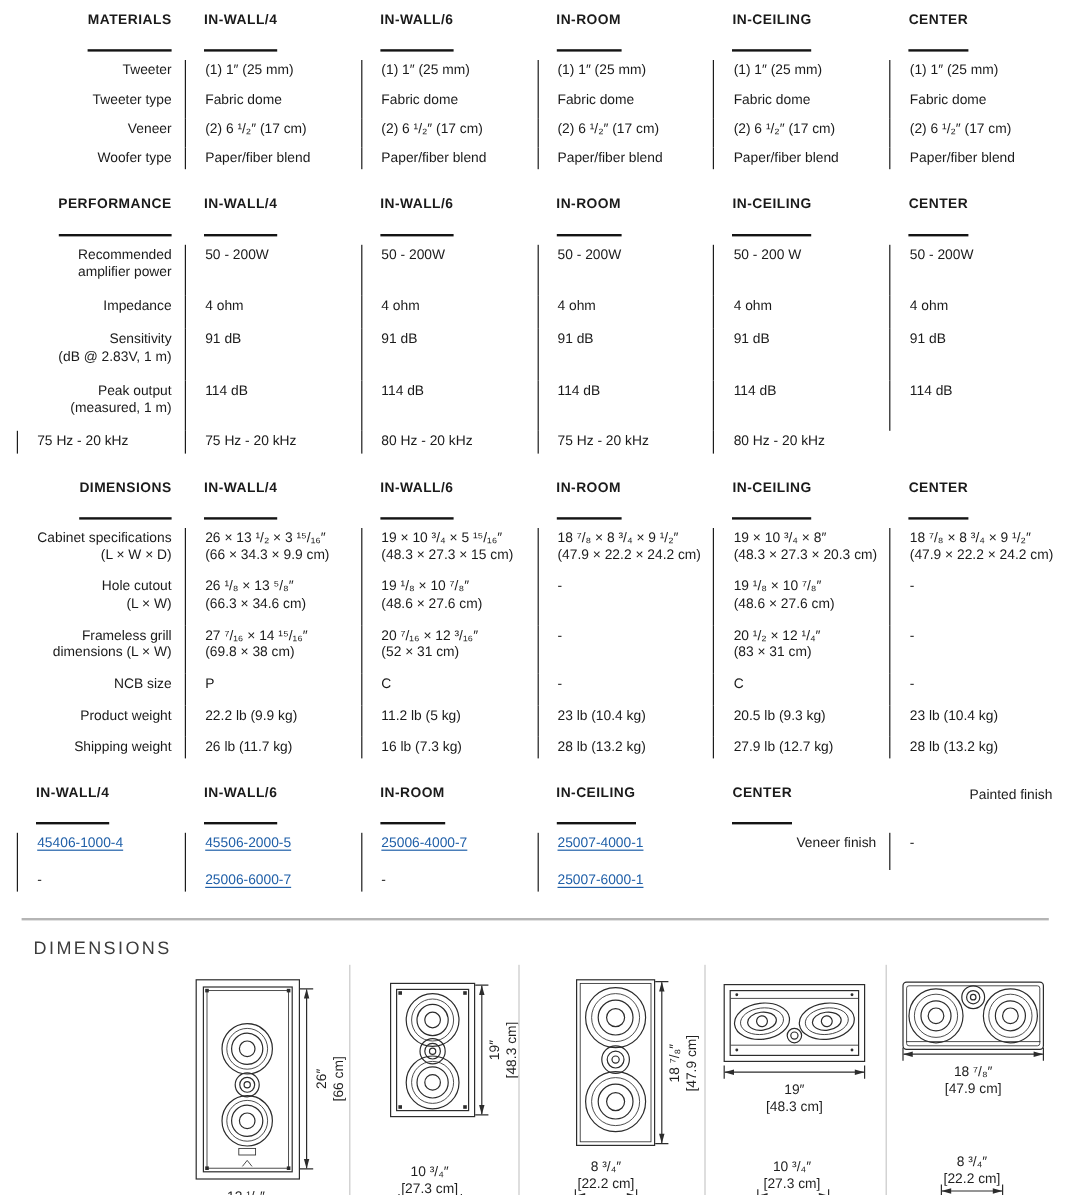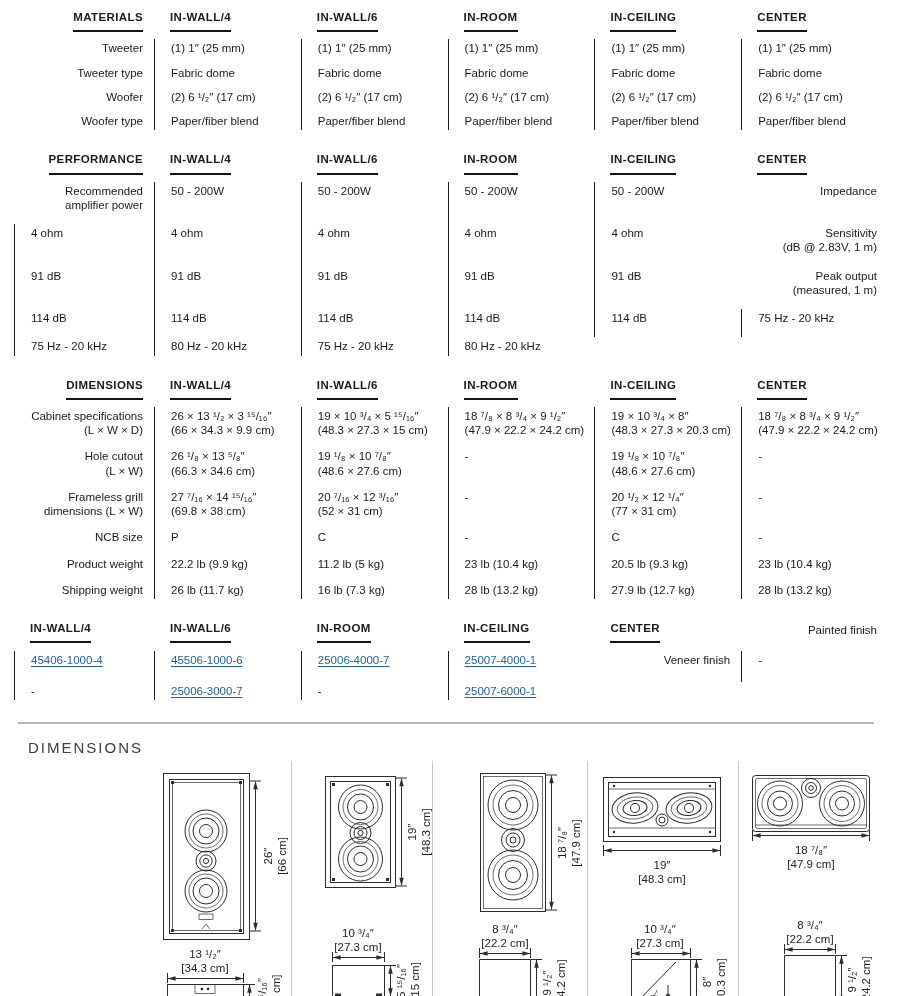--- a/index.html
+++ b/index.html
@@ -8,21 +8,21 @@
   .page{padding:10px 12px 0 14px;}
 
   
   .spec-grid{display:grid;grid-template-columns:140px repeat(5,1fr);margin-bottom:22px;}
   .cell{padding:2px 6px 8px 16px;white-space:pre-line;}
   .cell.lab{text-align:right;padding-left:0;padding-right:11px;}
   .cell.val{border-left:1px solid #1c1c1c;}
   .cell.head{border-left:none;padding-bottom:7px;padding-top:0;}
   .cell.last{padding-bottom:2px;}
   .col-title{display:inline-block;font-weight:bold;letter-spacing:.4px;
-             border-bottom:2px solid #141414;padding-bottom:6px;}
+             border-bottom:2px solid #141414;padding-bottom:17px;}
   .sec-performance .cell{padding-bottom:12px;}
   .sec-dimensions .cell{padding-bottom:10px;}
   .sec-product-numbers .cell{padding-bottom:14px;}
   .sec-performance .cell.head,.sec-dimensions .cell.head,.sec-product-numbers .cell.head{padding-bottom:7px;}
   .sec-performance .cell.last,.sec-dimensions .cell.last,.sec-product-numbers .cell.last{padding-bottom:2px;}
   .pn-link{color:#1f5fa8;text-decoration:underline;text-underline-offset:2px;}
 
   
   .dim-rule{height:2px;background:#b5b5b5;margin:14px 14px 0 4px;}
   .dim-title{font-size:15px;letter-spacing:2px;color:#3c3c3c;font-weight:400;margin:15px 0 0 14px;}
@@ -64,21 +64,21 @@
         <div class="cell val">(1) 1″ (25 mm)</div>
         <div class="cell val">(1) 1″ (25 mm)</div>
         <div class="cell val">(1) 1″ (25 mm)</div>
         <div class="cell val">(1) 1″ (25 mm)</div>
         <div class="cell lab">Tweeter type</div>
         <div class="cell val">Fabric dome</div>
         <div class="cell val">Fabric dome</div>
         <div class="cell val">Fabric dome</div>
         <div class="cell val">Fabric dome</div>
         <div class="cell val">Fabric dome</div>
-        <div class="cell lab">Woofer</div>
+        <div class="cell lab">Veneer</div>
         <div class="cell val">(2) 6 ¹/₂″ (17 cm)</div>
         <div class="cell val">(2) 6 ¹/₂″ (17 cm)</div>
         <div class="cell val">(2) 6 ¹/₂″ (17 cm)</div>
         <div class="cell val">(2) 6 ¹/₂″ (17 cm)</div>
         <div class="cell val">(2) 6 ¹/₂″ (17 cm)</div>
         <div class="cell lab last">Woofer type</div>
         <div class="cell val last">Paper/fiber blend</div>
         <div class="cell val last">Paper/fiber blend</div>
         <div class="cell val last">Paper/fiber blend</div>
         <div class="cell val last">Paper/fiber blend</div>
@@ -89,20 +89,21 @@
         <div class="cell val head"><span class="col-title">IN-WALL/4</span></div>
         <div class="cell val head"><span class="col-title">IN-WALL/6</span></div>
         <div class="cell val head"><span class="col-title">IN-ROOM</span></div>
         <div class="cell val head"><span class="col-title">IN-CEILING</span></div>
         <div class="cell val head"><span class="col-title">CENTER</span></div>
         <div class="cell lab">Recommended
 amplifier power</div>
         <div class="cell val">50 - 200W</div>
         <div class="cell val">50 - 200W</div>
         <div class="cell val">50 - 200W</div>
+        <div class="cell val">50 - 200 W</div>
         <div class="cell val">50 - 200W</div>
         <div class="cell lab">Impedance</div>
         <div class="cell val">4 ohm</div>
         <div class="cell val">4 ohm</div>
         <div class="cell val">4 ohm</div>
         <div class="cell val">4 ohm</div>
         <div class="cell val">4 ohm</div>
         <div class="cell lab">Sensitivity
 (dB @ 2.83V, 1 m)</div>
         <div class="cell val">91 dB</div>
@@ -153,21 +154,21 @@
 (48.6 × 27.6 cm)</div>
         <div class="cell val">-</div>
         <div class="cell lab">Frameless grill
 dimensions (L × W)</div>
         <div class="cell val">27 ⁷/₁₆ × 14 ¹⁵/₁₆″
 (69.8 × 38 cm)</div>
         <div class="cell val">20 ⁷/₁₆ × 12 ³/₁₆″
 (52 × 31 cm)</div>
         <div class="cell val">-</div>
         <div class="cell val">20 ¹/₂ × 12 ¹/₄″
-(77 × 31 cm)</div>
+(83 × 31 cm)</div>
         <div class="cell val">-</div>
         <div class="cell lab">NCB size</div>
         <div class="cell val">P</div>
         <div class="cell val">C</div>
         <div class="cell val">-</div>
         <div class="cell val">C</div>
         <div class="cell val">-</div>
         <div class="cell lab">Product weight</div>
         <div class="cell val">22.2 lb (9.9 kg)</div>
         <div class="cell val">11.2 lb (5 kg)</div>
@@ -182,27 +183,27 @@
         <div class="cell val last">28 lb (13.2 kg)</div>
       </section>
       <section class="spec-grid sec-product-numbers">
         <div class="cell val head"><span class="col-title">IN-WALL/4</span></div>
         <div class="cell val head"><span class="col-title">IN-WALL/6</span></div>
         <div class="cell val head"><span class="col-title">IN-ROOM</span></div>
         <div class="cell val head"><span class="col-title">IN-CEILING</span></div>
         <div class="cell val head"><span class="col-title">CENTER</span></div>
         <div class="cell lab">Painted finish</div>
         <div class="cell val"><a class="pn-link" href="#">45406-1000-4</a></div>
-        <div class="cell val"><a class="pn-link" href="#">45506-1000-6</a></div>
+        <div class="cell val"><a class="pn-link" href="#">45506-2000-5</a></div>
         <div class="cell val"><a class="pn-link" href="#">25006-4000-7</a></div>
         <div class="cell val"><a class="pn-link" href="#">25007-4000-1</a></div>
         <div class="cell lab last">Veneer finish</div>
         <div class="cell val last">-</div>
         <div class="cell val last">-</div>
-        <div class="cell val last"><a class="pn-link" href="#">25006-3000-7</a></div>
+        <div class="cell val last"><a class="pn-link" href="#">25006-6000-7</a></div>
         <div class="cell val last">-</div>
         <div class="cell val last"><a class="pn-link" href="#">25007-6000-1</a></div>
       </section>
     </div>
 
   <div class="dim-rule"></div>
   <div class="dim-title">DIMENSIONS</div>
 
   <div class="diagrams">
 

